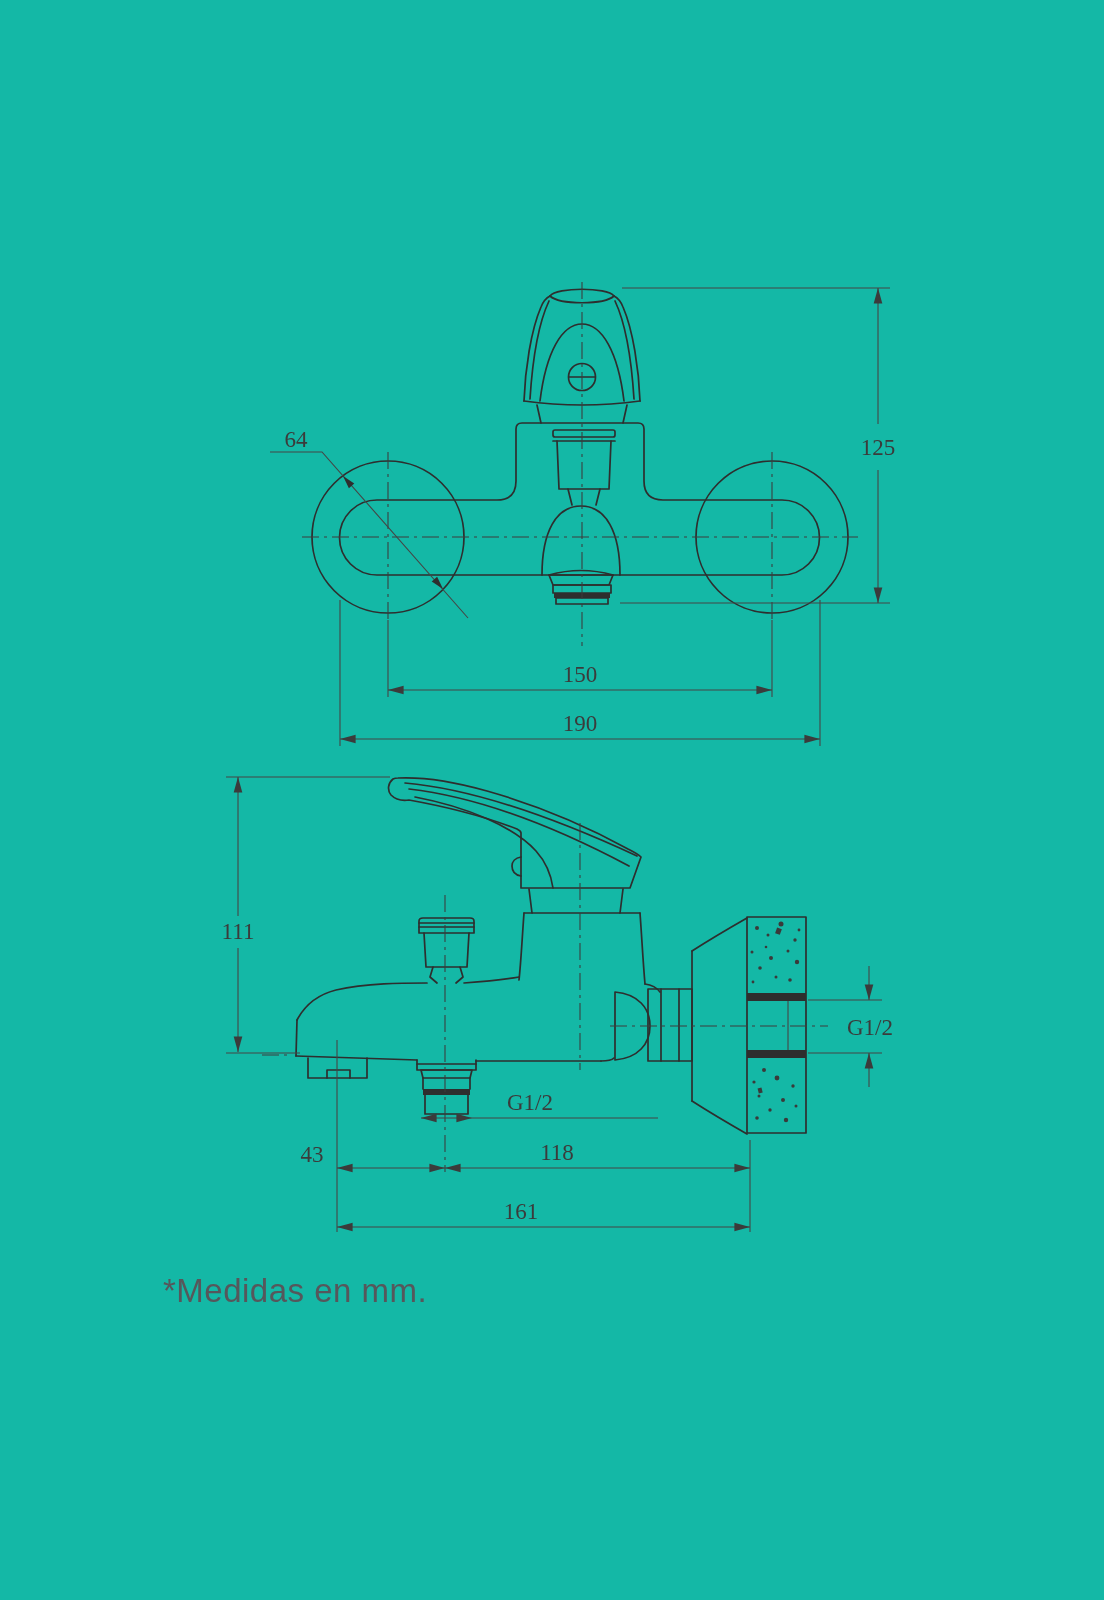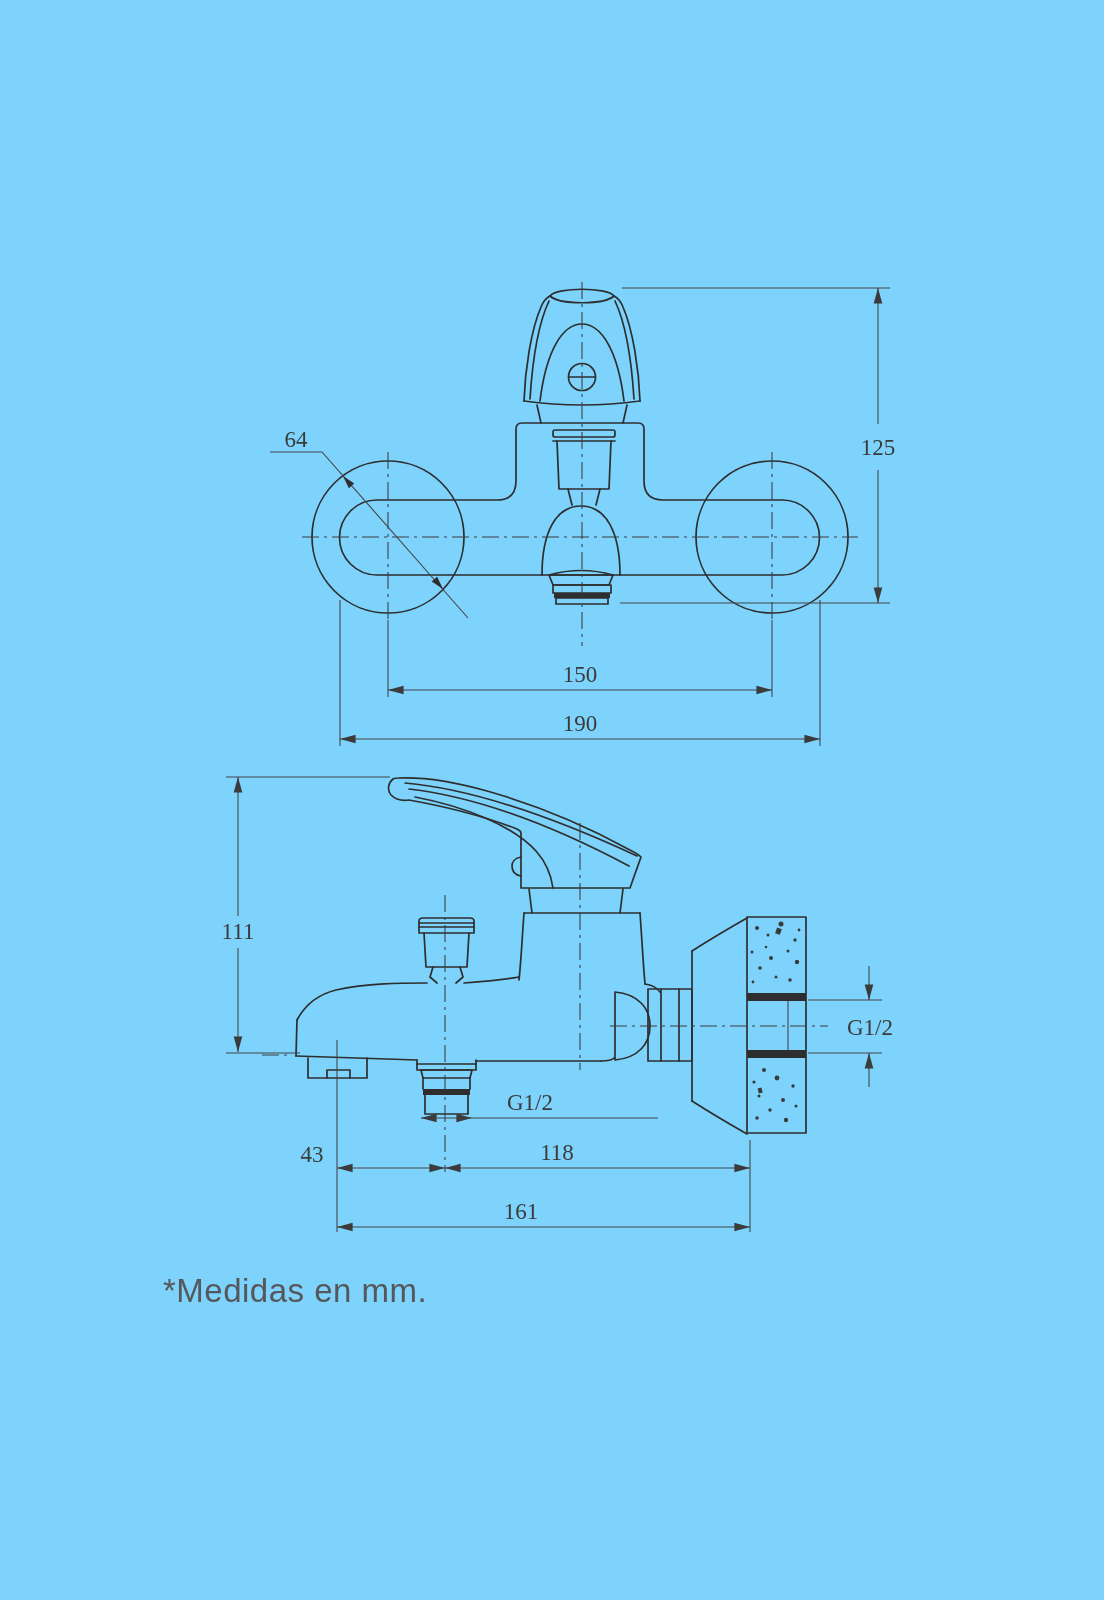--- a/index.html
+++ b/index.html
@@ -1,16 +1,16 @@
 <!DOCTYPE html>
 <html><head>
 <meta charset="utf-8">
 <style>
   html,body{margin:0;padding:0;background:#ffffff;}
-  .page{position:relative;width:1104px;height:1600px;background:#7dd3fc;overflow:hidden;
+  .page{position:relative;width:1104px;height:1600px;background:#14b8a6;overflow:hidden;
         font-family:"Liberation Sans",sans-serif;}
   svg{display:block;}
   .ln{fill:none;stroke:#2e2e2e;stroke-width:1.7;stroke-linecap:round;stroke-linejoin:round;}
   .thin{fill:none;stroke:#454545;stroke-width:1.1;stroke-linecap:butt;}
   .cl{fill:none;stroke:#3c3c3c;stroke-width:1.05;stroke-dasharray:17 5 3 5;}
   .fillL{fill:#2e2e2e;stroke:none;}
   .dt{font-family:"Liberation Serif","DejaVu Serif",serif;font-size:23px;fill:#3b3b3b;text-anchor:middle;}
   .note{font-family:"Liberation Sans",sans-serif;font-size:33px;fill:#56575b;letter-spacing:.5px;}
   .spk{fill:#3a3a3a;stroke:none;}
 </style>

